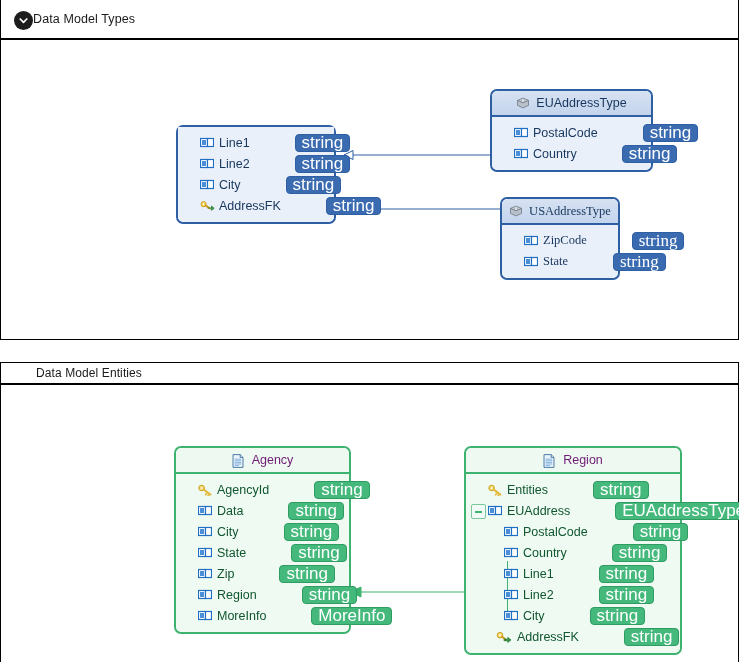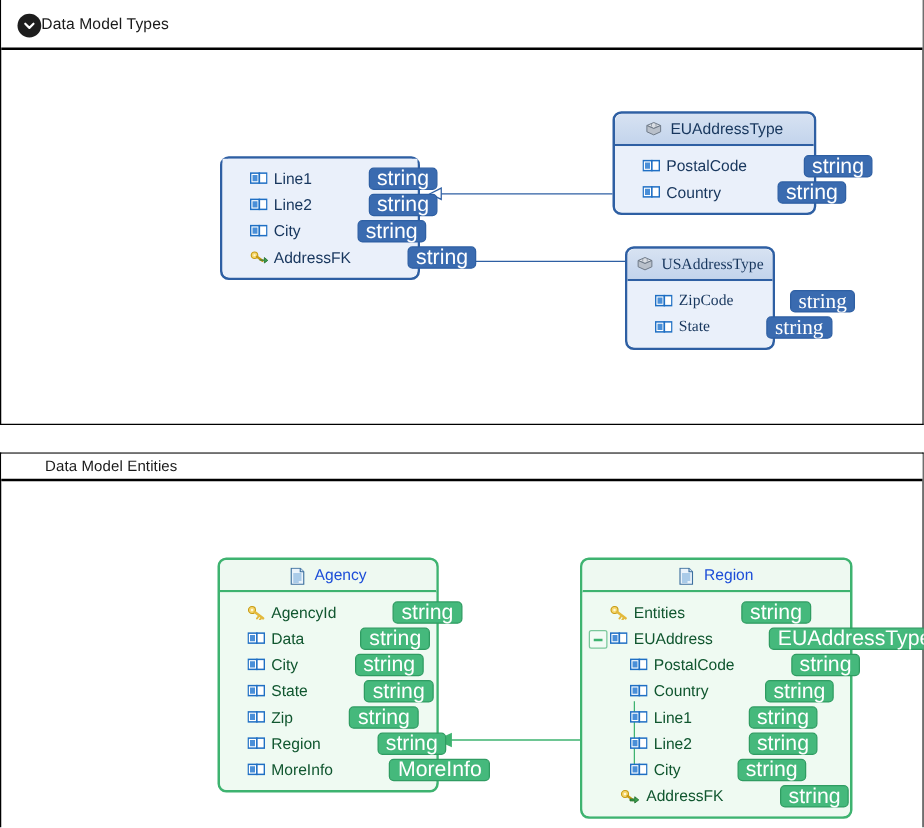--- a/index.html
+++ b/index.html
@@ -45,21 +45,21 @@
   .t-blue{border:2px solid #2e5fa3;background:#e8eef8;
           box-shadow:0 0 0 1px #ffffff inset;}
   .t-blue .node-head{background:linear-gradient(#d7e2f2,#c3d4ec);
           border-bottom:2px solid #2e5fa3;color:#17365d;}
   .t-blue .node-body{background:#eaf0fa;}
   .t-blue .fname{color:#17365d;}
   .t-blue .badge{background:#3a6bb0;border:1px solid #2e5fa3;}
 
   
   .t-green{border:2px solid #3eb370;background:#effaf2;}
-  .t-green .node-head{background:#eef9f1;border-bottom:2px solid #3eb370;color:#1d4ed8;}
+  .t-green .node-head{background:#eef9f1;border-bottom:2px solid #3eb370;color:#701a75;}
   .t-green .node-body{background:#effaf2;}
   .t-green .fname{color:#10562f;}
   .t-green .badge{background:#45b97c;border:1px solid #2f9c62;}
 
   
   .ico{width:14px;height:12px;flex:0 0 14px;display:inline-block;position:relative;}
   .ico svg{display:block;}
 
   
   .row.indent{padding-left:38px;}

